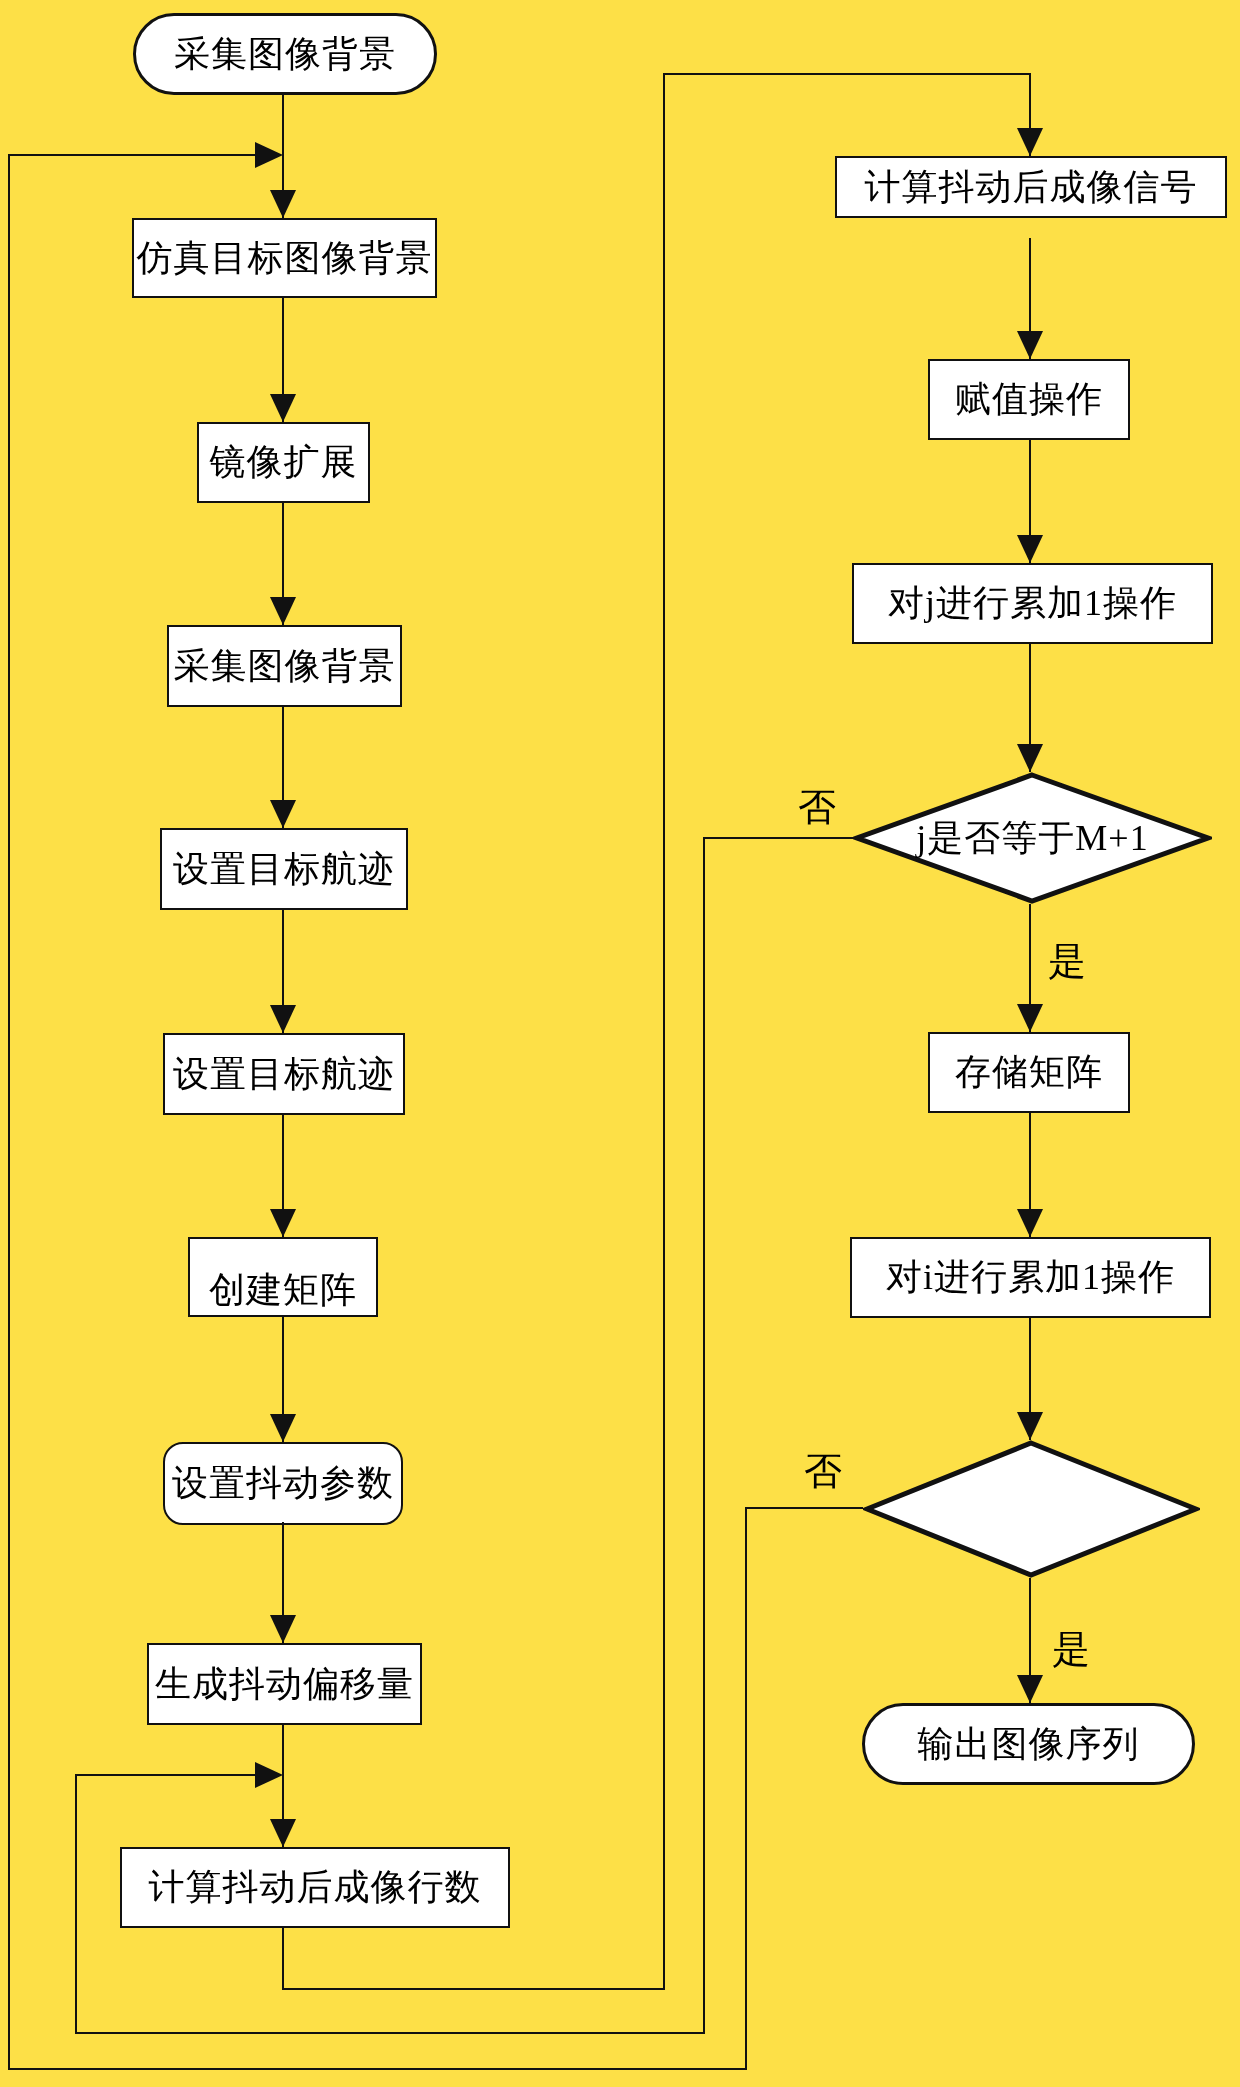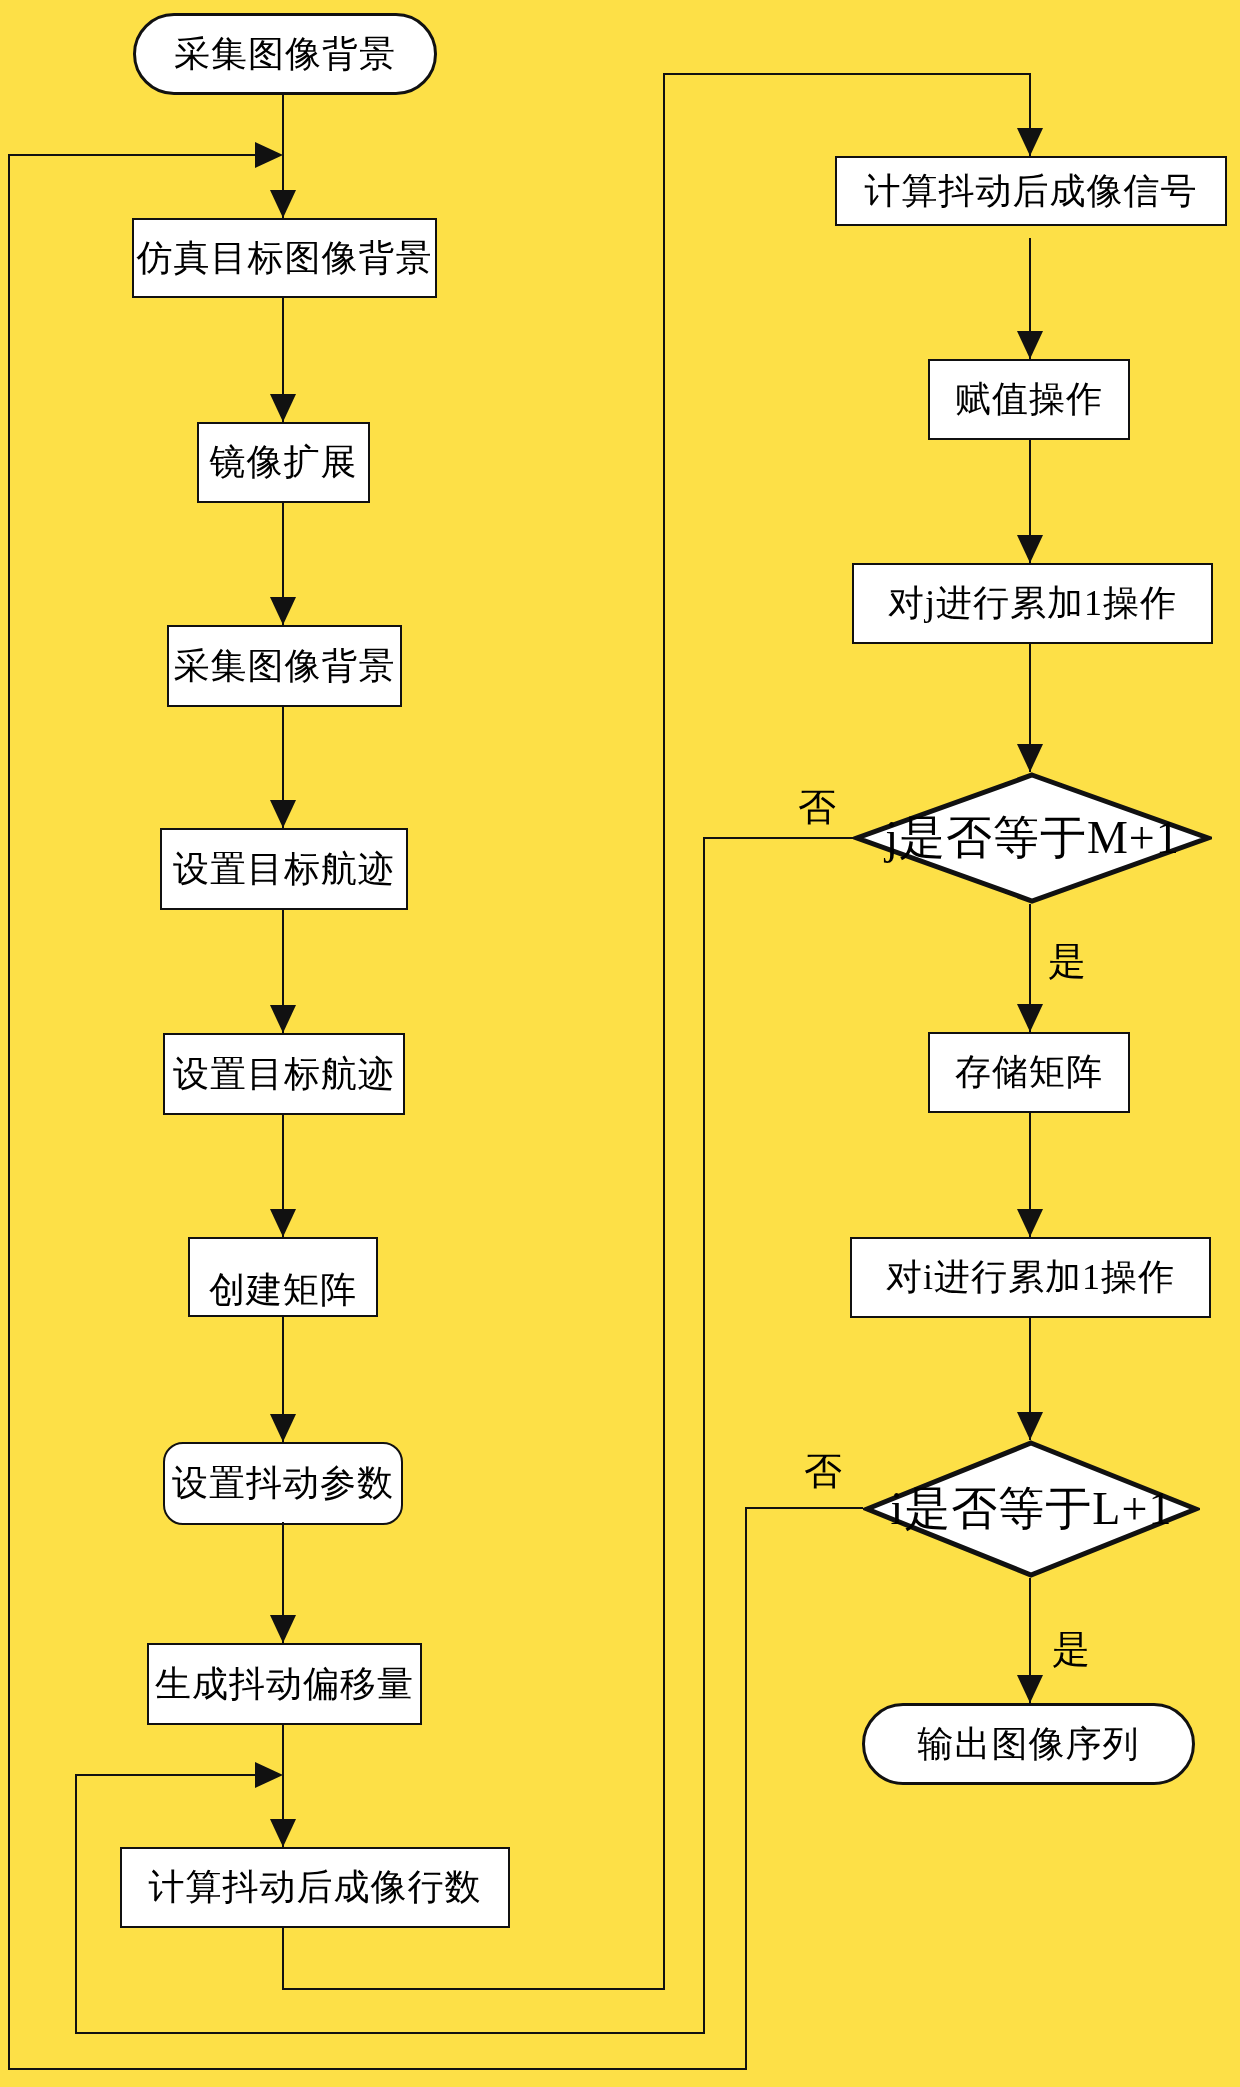--- a/index.html
+++ b/index.html
@@ -20,21 +20,21 @@
     border-left:13px solid transparent; border-right:13px solid transparent;
     border-top:28px solid #111;
   }
   .arr-r {
     position:absolute; width:0; height:0;
     border-top:13px solid transparent; border-bottom:13px solid transparent;
     border-left:28px solid #111;
   }
   .diamond {
     position:absolute; display:flex; align-items:center; justify-content:center;
-    font-size:46px; letter-spacing:1px; white-space:nowrap;
+    font-size:36px; letter-spacing:1px; white-space:nowrap;
   }
   .diamond svg { position:absolute; left:0; top:0; width:100%; height:100%; }
   .diamond .lbl { position:relative; }
   .elabel { position:absolute; font-size:38px; line-height:1; }
 </style>
 </head>
 <body>
 
 <div class="stage">
 
@@ -62,21 +62,21 @@
   <div class="box" style="left:163px;top:1442px;width:240px;height:83px;border-radius:20px;">
     <span>设置抖动参数</span>
   </div>
   <div class="box" style="left:147px;top:1643px;width:275px;height:82px;">
     <span>生成抖动偏移量</span>
   </div>
   <div class="box" style="left:120px;top:1847px;width:390px;height:81px;">
     <span>计算抖动后成像行数</span>
   </div>
 
-  <div class="box" style="left:835px;top:156px;width:392px;height:70px;">
+  <div class="box" style="left:835px;top:156px;width:392px;height:62px;">
     <span>计算抖动后成像信号</span>
   </div>
   <div class="box" style="left:928px;top:359px;width:202px;height:81px;">
     <span>赋值操作</span>
   </div>
   <div class="box" style="left:852px;top:563px;width:361px;height:81px;">
     <span>对j进行累加1操作</span>
   </div>
 
   <div class="diamond" style="left:853px;top:772px;width:359px;height:132px;">
@@ -90,21 +90,20 @@
     <span>存储矩阵</span>
   </div>
   <div class="box" style="left:850px;top:1237px;width:361px;height:81px;">
     <span>对i进行累加1操作</span>
   </div>
 
   <div class="diamond" style="left:863px;top:1440px;width:337px;height:138px;">
     <svg viewBox="0 0 337 138" preserveAspectRatio="none">
       <polygon points="168,3 333,69 168,135 4,69" fill="#ffffff" stroke="#111111" stroke-width="5"></polygon>
     </svg>
-    <span class="lbl">i是否等于L+1</span>
   </div>
 
   <div class="box terminal" style="left:862px;top:1703px;width:333px;height:82px;">
     <span>输出图像序列</span>
   </div>
 
   <div class="vline" style="left:282px;top:95px;width:2px;height:123px;"></div>
   <div class="arr-d" style="left:270px;top:190px;"></div>
 
   <div class="vline" style="left:282px;top:298px;width:2px;height:124px;"></div>

